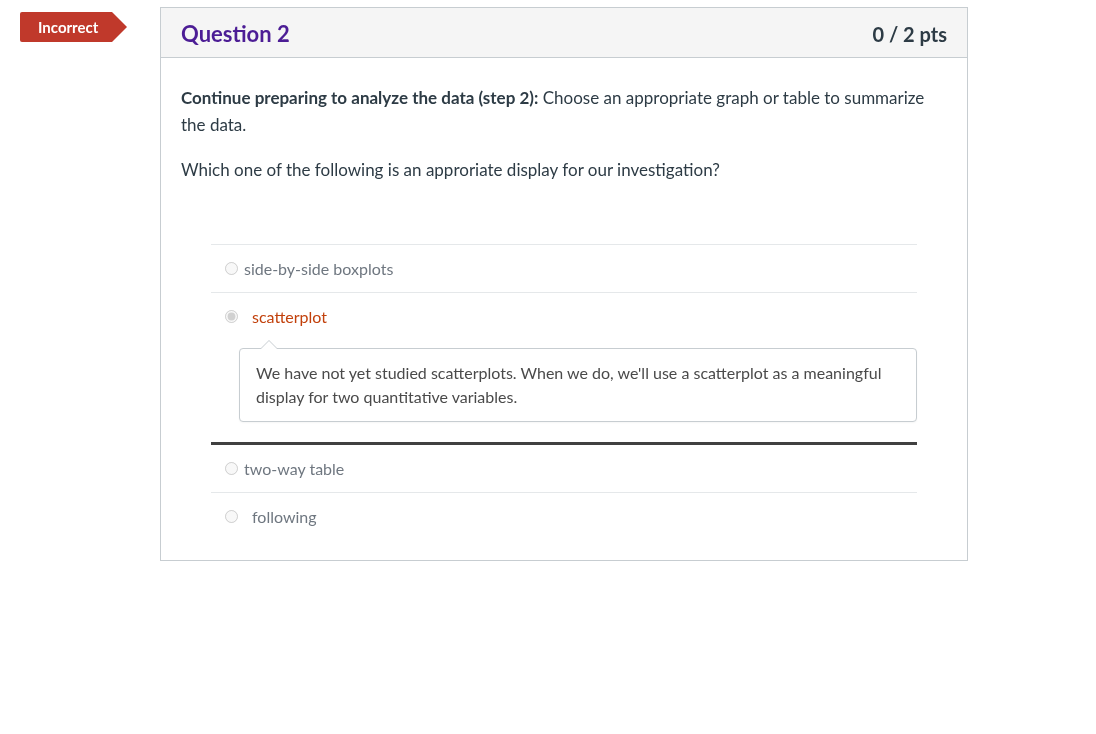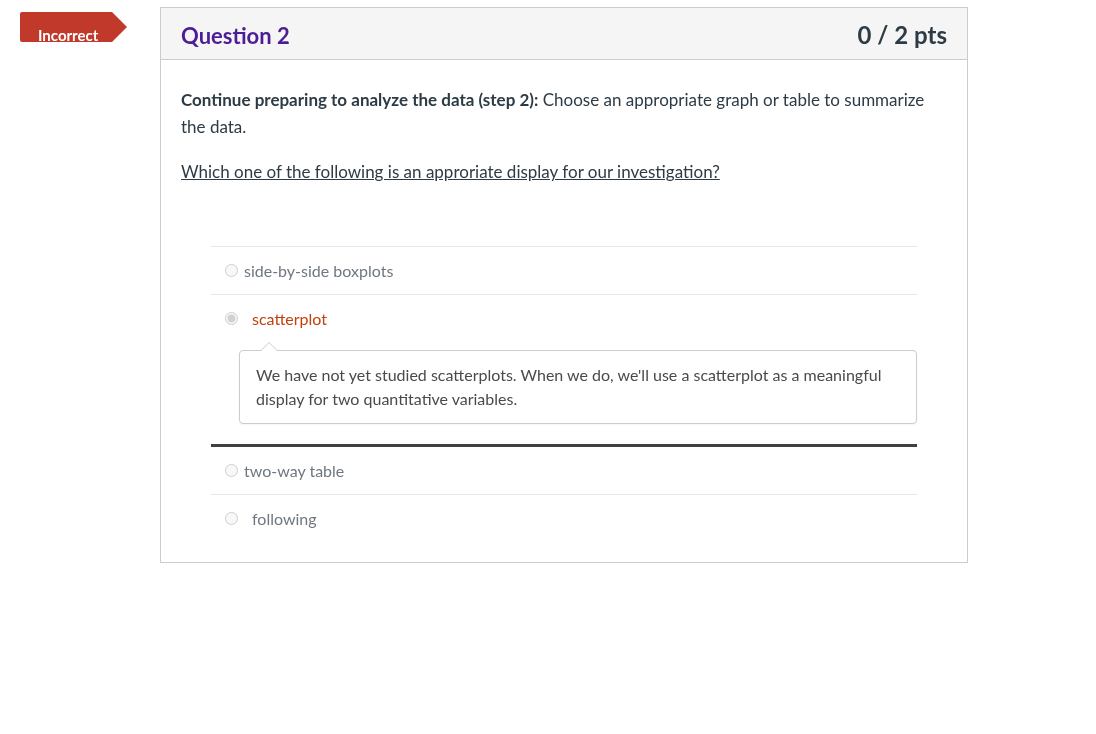--- a/index.html
+++ b/index.html
@@ -17,21 +17,21 @@
   .badge {
     position: absolute;
     top: 5px;
     left: -140px;
     background: #c0392b;
     color: #fff;
     font-weight: 700;
     font-size: 15px;
     line-height: 30px;
     height: 30px;
-    padding: 8px 14px 0 18px;
+    padding: 0 14px 0 18px;
     border-radius: 2px 0 0 2px;
   }
   .badge::after {
     content: "";
     position: absolute;
     right: -15px;
     top: 0;
     width: 0; height: 0;
     border-top: 15px solid transparent;
     border-bottom: 15px solid transparent;
@@ -47,30 +47,30 @@
     display: flex;
     justify-content: space-between;
     align-items: baseline;
   }
   .q-title {
     font-size: 22px;
     font-weight: 700;
     color: #4c1d95;
   }
   .q-pts {
-    font-size: 24px;
+    font-size: 20px;
     font-weight: 700;
     color: #2d3b45;
   }
   .card-body {
     padding: 26px 20px 20px 20px;
   }
   .prompt { font-size: 17px; line-height: 1.6; color: #2d3b45; }
   .prompt .lead { font-weight: 700; }
-  .prompt p + p { margin-top: 18px; text-decoration: underline; }
+  .prompt p + p { margin-top: 18px; }
   .answers {
     margin-top: 60px;
     margin-left: 30px;
     margin-right: 30px;
   }
   .ans {
     border-top: 1px solid #e5e8ea;
     padding: 14px 6px 14px 14px;
     display: flex;
     align-items: center;

